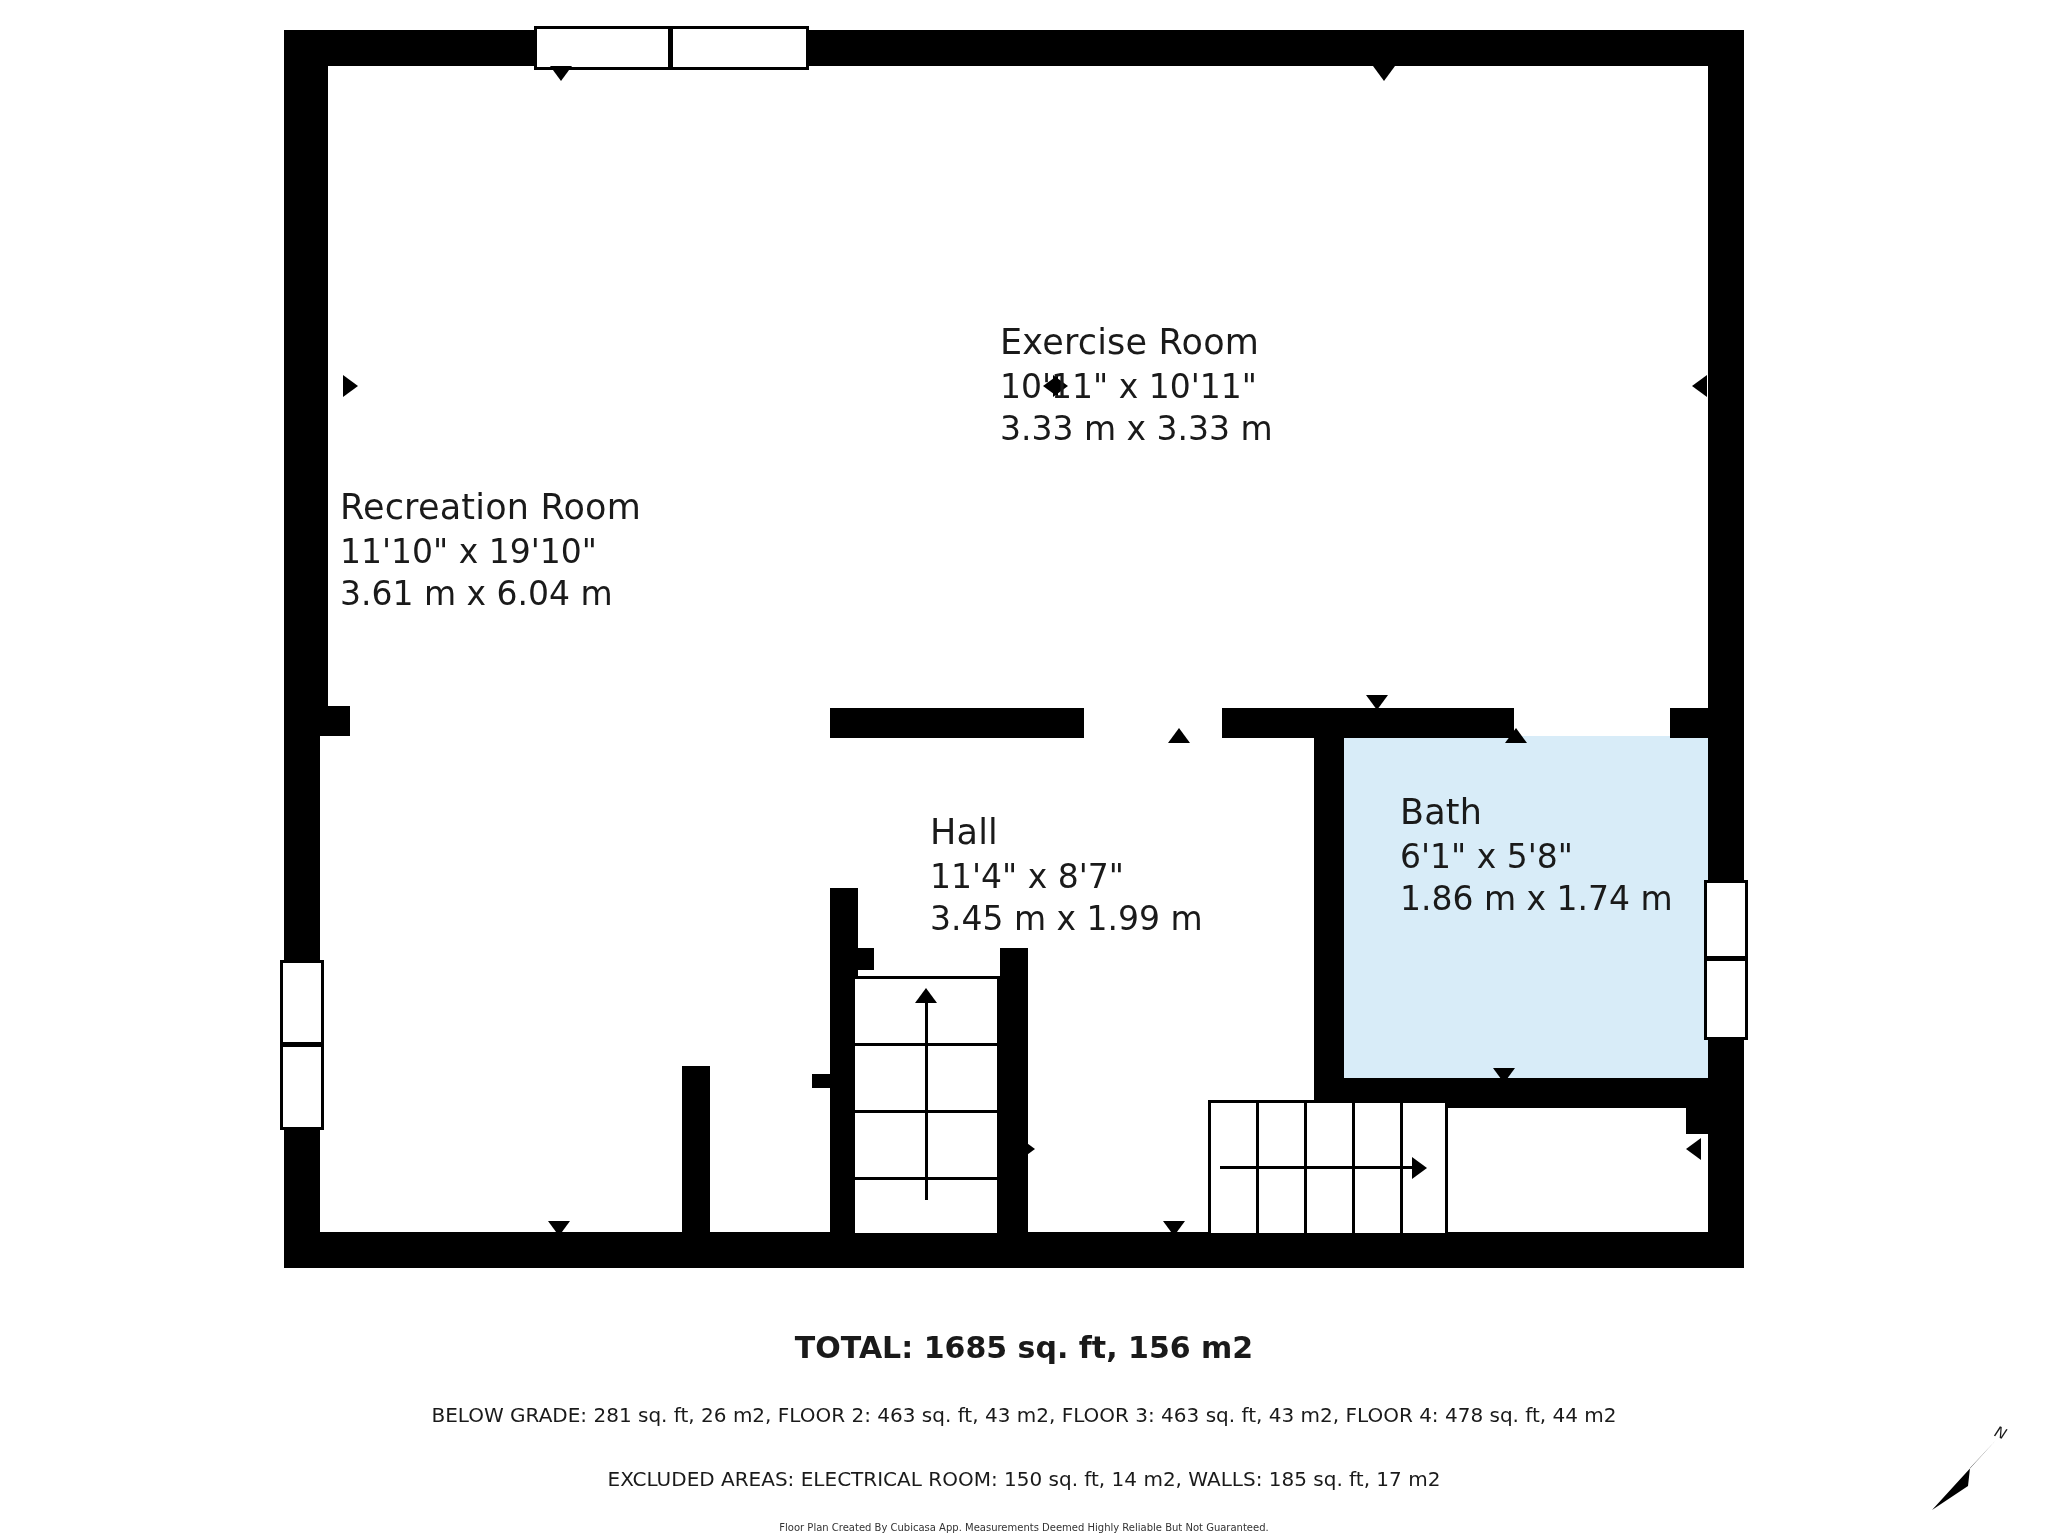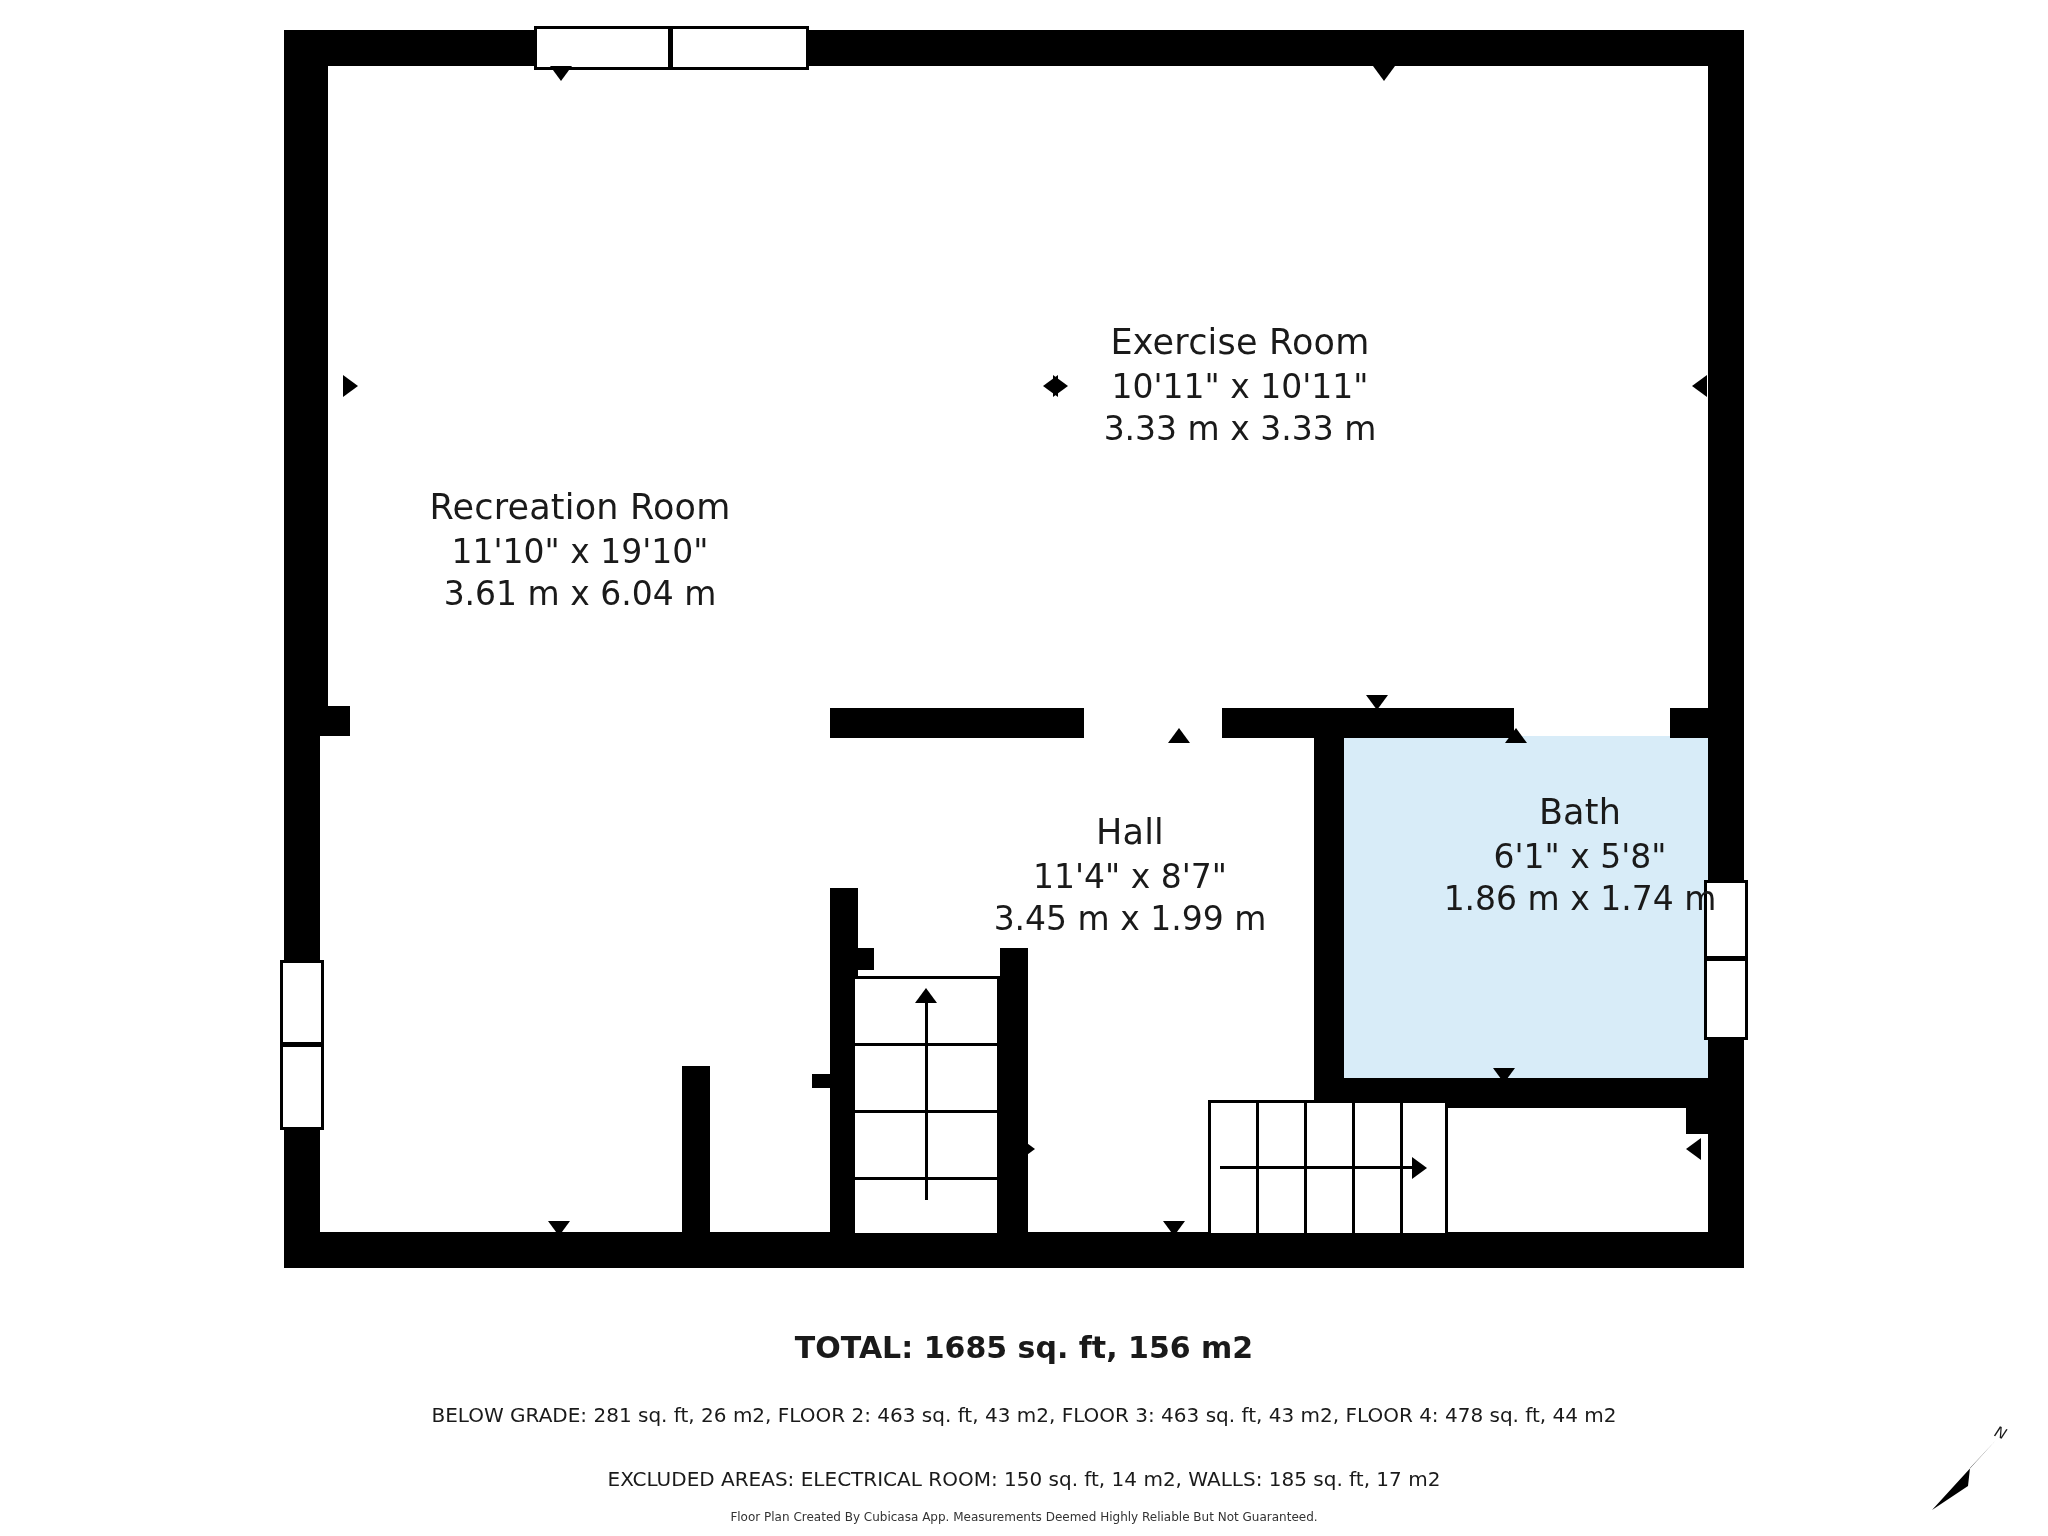--- a/index.html
+++ b/index.html
@@ -29,21 +29,21 @@
     position: absolute;
     background: #000000;
   }
   .room-fill {
     position: absolute;
   }
 
   
   .room-label {
     position: absolute;
-    text-align: center;
+    text-align: left;
     line-height: 1.30;
     white-space: nowrap;
   }
   .room-label .rname {
     display: block;
     font-size: 35px;
     letter-spacing: 0.2px;
   }
   .room-label .rdim {
     display: block;
@@ -118,22 +118,22 @@
     font-size: 30px;
     font-weight: bold;
     margin-bottom: 6px;
   }
   #footer .breakdown {
     font-size: 20px;
     line-height: 1.42;
     margin-top: 36px;
   }
   #footer .credit {
-    margin-top: 16px;
-    font-size: 12px;
+    margin-top: 28px;
+    font-size: 10px;
     color: #333;
   }
 
   
   #north {
     position: absolute;
     right: 36px;
     bottom: 22px;
     width: 90px;
     height: 90px;

